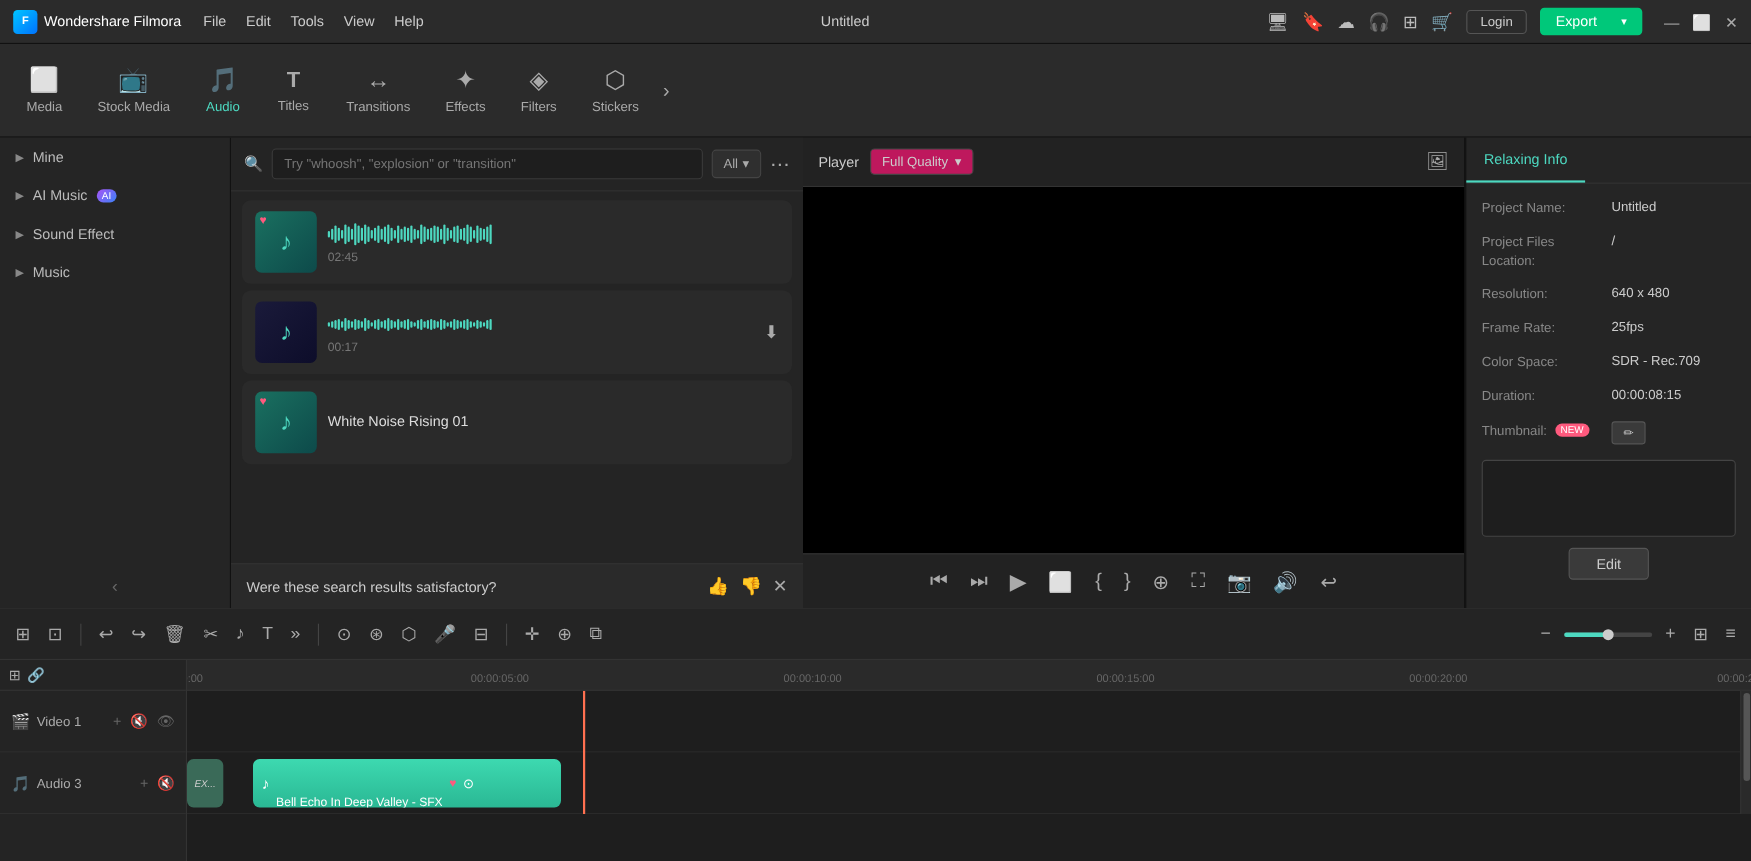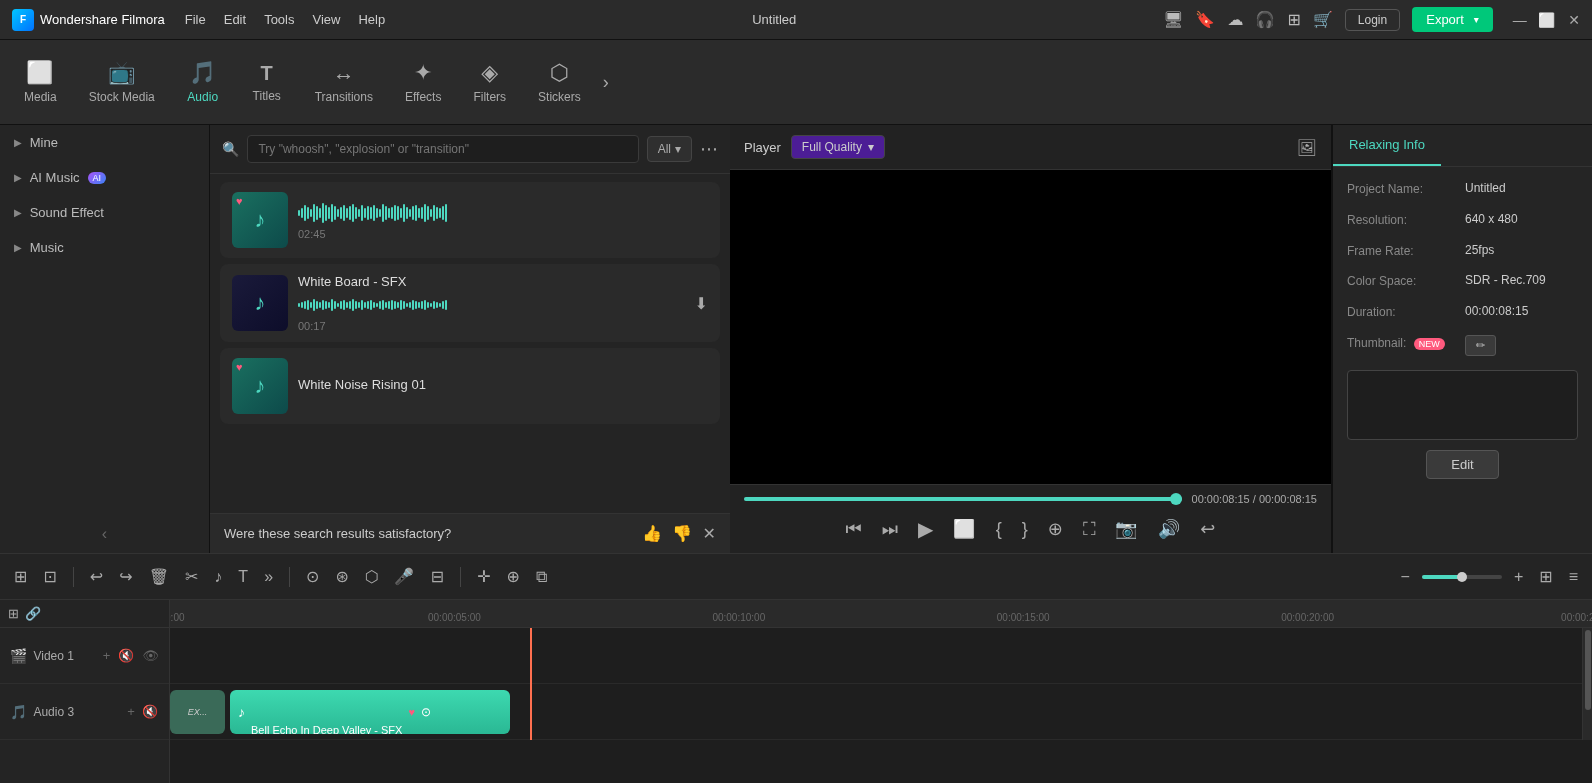--- a/index.html
+++ b/index.html
@@ -8,21 +8,21 @@
     
     .titlebar { background: #2b2b2b; display: flex; align-items: center; height: 40px; padding: 0 12px; gap: 10px; border-bottom: 1px solid #111; flex-shrink: 0; }
     .titlebar-logo { display: flex; align-items: center; gap: 6px; color: #fff; font-size: 13px; font-weight: 500; }
     .titlebar-logo .logo-icon { width: 22px; height: 22px; background: linear-gradient(135deg, #00c6ff, #0072ff); border-radius: 4px; display: flex; align-items: center; justify-content: center; color: white; font-size: 10px; font-weight: bold; }
     .titlebar-menus { display: flex; gap: 18px; margin-left: 10px; }
     .titlebar-menus span { color: #ccc; font-size: 13px; cursor: pointer; }
     .titlebar-title { flex: 1; text-align: center; color: #ccc; font-size: 13px; }
     .titlebar-right { display: flex; align-items: center; gap: 12px; margin-left: auto; }
     .titlebar-icon { color: #bbb; font-size: 16px; cursor: pointer; }
     .login-btn { background: transparent; border: 1px solid #555; color: #ccc; padding: 3px 12px; border-radius: 4px; cursor: pointer; font-size: 12px; }
-    .export-btn { background: #00c87a; border: none; color: white; padding: 5px 14px; border-radius: 4px; cursor: pointer; font-size: 13px; font-weight: 500; display: flex; align-items: center; gap: 10px; }
+    .export-btn { background: #00c87a; border: none; color: white; padding: 5px 14px; border-radius: 4px; cursor: pointer; font-size: 13px; font-weight: 500; display: flex; align-items: center; gap: 22px; }
     .export-btn .arrow { font-size: 10px; }
     .win-controls { display: flex; gap: 12px; margin-left: 8px; color: #aaa; font-size: 14px; }
     .win-controls span { cursor: pointer; }
 
     
     .main-toolbar { background: #2b2b2b; display: flex; align-items: center; height: 85px; padding: 0 10px; border-bottom: 1px solid #111; flex-shrink: 0; gap: 4px; }
     .toolbar-item { display: flex; flex-direction: column; align-items: center; gap: 4px; padding: 8px 14px; cursor: pointer; border-radius: 6px; color: #aaa; font-size: 12px; min-width: 60px; }
     .toolbar-item.active { color: #4dd8c0; }
     .toolbar-item .icon { font-size: 22px; }
     .toolbar-chevron { color: #aaa; font-size: 18px; cursor: pointer; margin-left: 4px; }
@@ -58,21 +58,21 @@
     .audio-card-partial { background: #2a2a2a; border-radius: 8px; display: flex; align-items: center; gap: 10px; padding: 10px 12px; cursor: pointer; }
     .feedback-bar { display: flex; align-items: center; justify-content: space-between; padding: 10px 14px; background: #2a2a2a; border-top: 1px solid #333; margin: 0; font-size: 13px; color: #ccc; }
     .feedback-bar .actions { display: flex; align-items: center; gap: 10px; }
     .fb-icon { font-size: 16px; cursor: pointer; color: #aaa; }
     .fb-close { font-size: 16px; cursor: pointer; color: #aaa; }
 
     
     .player-area { flex: 1; background: #1a1a1a; display: flex; flex-direction: column; border-right: 1px solid #111; }
     .player-header { display: flex; align-items: center; gap: 10px; padding: 10px 14px; border-bottom: 1px solid #333; background: #222; }
     .player-label { color: #ccc; font-size: 13px; }
-    .quality-select { background: #4c1d95; border: 1px solid #444; border-radius: 4px; padding: 4px 10px; color: #ccc; font-size: 12px; cursor: pointer; display: flex; align-items: center; gap: 6px; }
+    .quality-select { background: #be185d; border: 1px solid #444; border-radius: 4px; padding: 4px 10px; color: #ccc; font-size: 12px; cursor: pointer; display: flex; align-items: center; gap: 6px; }
     .player-header-icons { margin-left: auto; display: flex; gap: 10px; color: #aaa; font-size: 16px; }
     .player-screen { flex: 1; background: #000; display: flex; align-items: center; justify-content: center; }
     .player-controls { background: #222; padding: 8px 14px; border-top: 1px solid #333; }
     .progress-bar-container { display: flex; align-items: center; gap: 10px; margin-bottom: 8px; }
     .progress-track { flex: 1; height: 4px; background: #444; border-radius: 2px; position: relative; cursor: pointer; }
     .progress-fill { width: 100%; height: 100%; background: #4dd8c0; border-radius: 2px; }
     .progress-thumb { position: absolute; right: 0; top: 50%; transform: translateY(-50%); width: 12px; height: 12px; background: #4dd8c0; border-radius: 50%; }
     .time-label { color: #aaa; font-size: 11px; white-space: nowrap; }
     .player-buttons { display: flex; align-items: center; gap: 12px; justify-content: center; }
     .ctrl-btn { background: none; border: none; color: #aaa; font-size: 18px; cursor: pointer; padding: 4px; }
@@ -112,21 +112,21 @@
     .timeline-content { flex: 1; overflow: hidden; position: relative; }
     .tl-ruler { height: 28px; background: #2a2a2a; border-bottom: 1px solid #333; display: flex; align-items: flex-end; padding: 0 0 4px 0; overflow: hidden; position: relative; }
     .tl-ruler-mark { position: absolute; bottom: 4px; font-size: 10px; color: #666; transform: translateX(-50%); }
     .tl-tracks { flex: 1; position: relative; overflow: hidden; }
     .tl-track-row { height: 56px; border-bottom: 1px solid #2a2a2a; position: relative; }
     .tl-playhead { position: absolute; top: 0; bottom: 0; width: 2px; background: #ff7050; z-index: 10; left: 360px; }
     .audio-clip { position: absolute; height: 44px; top: 6px; left: 60px; width: 280px; background: linear-gradient(180deg, #3dd9b0, #2ab894); border-radius: 6px; display: flex; align-items: center; gap: 6px; padding: 0 8px; overflow: hidden; }
     .audio-clip-icon { font-size: 14px; color: white; }
     .audio-clip-title { font-size: 11px; color: white; font-weight: 500; white-space: nowrap; overflow: hidden; text-overflow: ellipsis; margin-top: 36px; }
     .audio-clip-heart { color: #ff5a7e; font-size: 11px; }
-    .audio-clip2 { position: absolute; height: 44px; top: 6px; left: 0; width: 55px; background: #3a6a58; border-radius: 6px; display: flex; align-items: center; justify-content: center; overflow: hidden; font-style: italic; }
+    .audio-clip2 { position: absolute; height: 44px; top: 6px; left: 0; width: 33px; background: #3a6a58; border-radius: 6px; display: flex; align-items: center; justify-content: center; overflow: hidden; font-style: italic; }
     .audio-clip2-label { font-size: 9px; color: #ccc; }
 
     
     ::-webkit-scrollbar { width: 6px; }
     ::-webkit-scrollbar-track { background: #1e1e1e; }
     ::-webkit-scrollbar-thumb { background: #444; border-radius: 3px; }
   </style>
 </head>
 <body>
 
@@ -294,21 +294,20 @@
             </div>
           <div class="audio-duration">02:45</div>
         </div>
       </div>
 
       <div class="audio-card">
         <div class="audio-thumb" style="background: linear-gradient(135deg, #1a1a3a, #0d0d2a);">
           <span class="note">♪</span>
         </div>
         <div class="audio-info">
-          <div class="audio-title">White Board - SFX</div>
           <div class="audio-waveform" id="waveform1">
               <div class="waveform-bar" style="height: 4px;"></div>
               <div class="waveform-bar" style="height: 6px;"></div>
               <div class="waveform-bar" style="height: 8px;"></div>
               <div class="waveform-bar" style="height: 10px;"></div>
               <div class="waveform-bar" style="height: 6px;"></div>
               <div class="waveform-bar" style="height: 12px;"></div>
               <div class="waveform-bar" style="height: 8px;"></div>
               <div class="waveform-bar" style="height: 6px;"></div>
               <div class="waveform-bar" style="height: 10px;"></div>
@@ -388,31 +387,20 @@
         <span>▾</span>
       </div>
       <div class="player-header-icons">
         <span style="cursor:pointer;">🖼</span>
       </div>
     </div>
     <div class="player-screen">
       
     </div>
     <div class="player-controls">
-      <div class="progress-bar-container">
-        <div class="progress-track">
-          <div class="progress-fill"></div>
-          <div class="progress-thumb"></div>
-        </div>
-        <span class="time-label">
-          <span>00:00:08:15</span>
-          <span> / </span>
-          <span>00:00:08:15</span>
-        </span>
-      </div>
       <div class="player-buttons">
         <button class="ctrl-btn">⏮</button>
         <button class="ctrl-btn">⏭</button>
         <button class="ctrl-btn play-btn">▶</button>
         <button class="ctrl-btn">⬜</button>
         <button class="ctrl-btn">{</button>
         <button class="ctrl-btn">}</button>
         <button class="ctrl-btn">⊕</button>
         <button class="ctrl-btn">⛶</button>
         <button class="ctrl-btn">📷</button>
@@ -423,20 +411,24 @@
   </div>
 
   <div class="right-panel">
     <div class="panel-tabs">
       <div class="panel-tab active">Relaxing Info</div>
     </div>
     <div class="project-info-body">
       <div class="info-row">
         <span class="info-label">Project Name:</span>
         <span class="info-value">Untitled</span>
+      </div>
+      <div class="info-row">
+        <span class="info-label">Project Files Location:</span>
+        <span class="info-value">/</span>
       </div>
       <div class="info-row">
         <span class="info-label">Resolution:</span>
         <span class="info-value">640 x 480</span>
       </div>
       <div class="info-row">
         <span class="info-label">Frame Rate:</span>
         <span class="info-value">25fps</span>
       </div>
       <div class="info-row">

